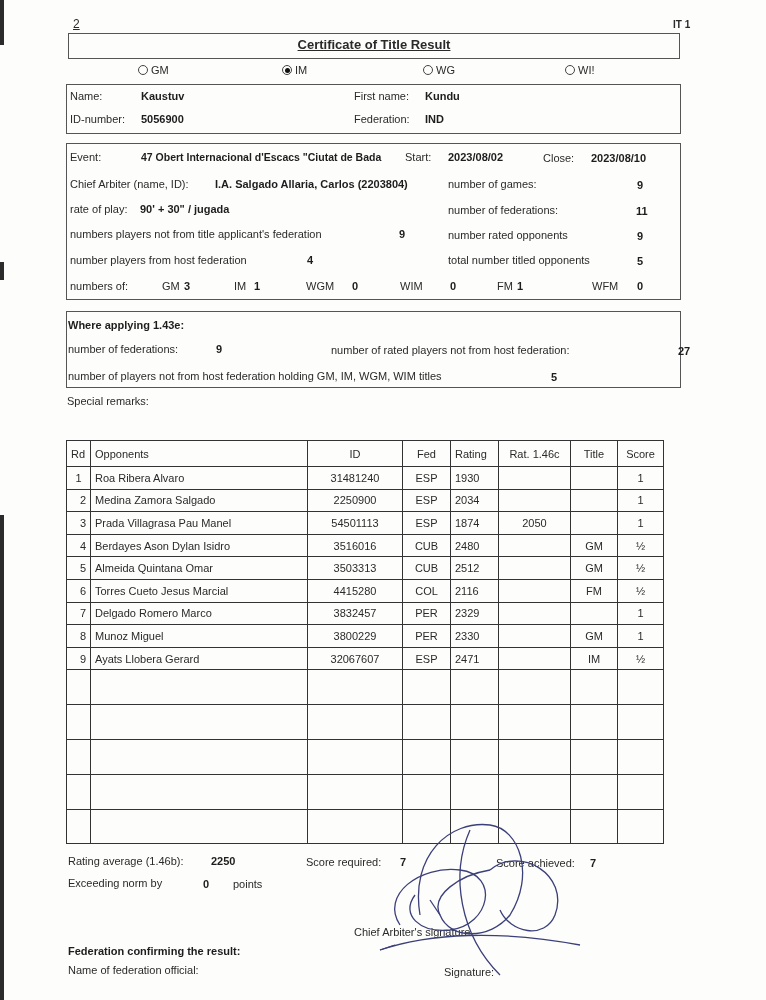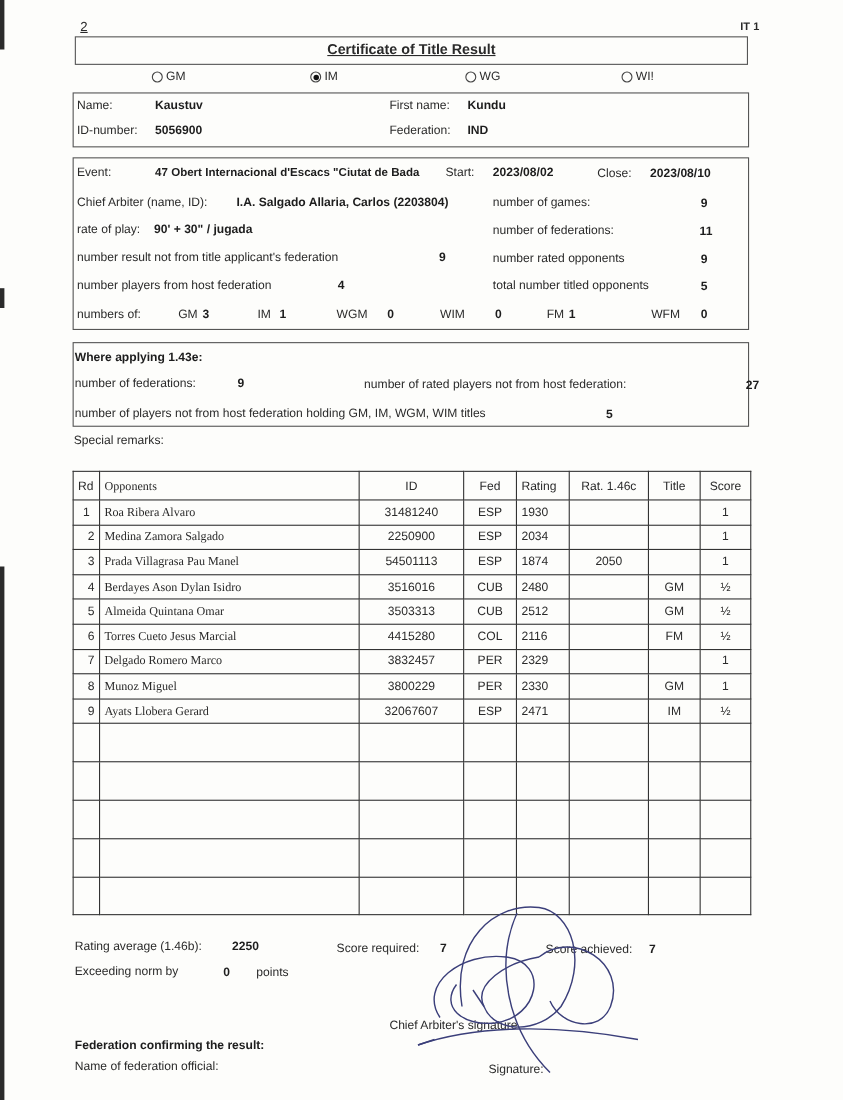--- a/index.html
+++ b/index.html
@@ -9,26 +9,26 @@
   .abs { position: absolute; white-space: nowrap; }
   .b { font-weight: bold; color: #1d1d1d; }
   .box { position: absolute; border: 1.5px solid #555; }
   .page-num { left: 73px; top: 17px; font-size: 12px; text-decoration: underline; }
   .form-code { left: 673px; top: 19px; font-size: 10px; font-weight: bold; }
   .title-box { left: 68px; top: 33px; width: 612px; height: 26px; }
   .title-text { left: 0; right: 0; top: 3px; text-align: center; font-weight: bold; font-size: 13px; position: absolute; text-decoration: underline; }
   .radio { display: inline-flex; align-items: center; gap: 3px; font-size: 11px; }
   .radio .dot { width: 10px; height: 10px; border: 1.2px solid #444; border-radius: 50%; display: inline-block; position: relative; }
   .radio .dot.on::after { content: ""; position: absolute; left: 1.5px; top: 1.5px; width: 5px; height: 5px; background: #111; border-radius: 50%; }
-  table.opp { position: absolute; left: 66px; top: 428px; border-collapse: collapse; font-size: 11px; padding-left: 17px; }
+  table.opp { position: absolute; left: 66px; top: 440px; border-collapse: collapse; font-size: 11px; padding-left: 17px; }
   table.opp td, table.opp th { border: 1.2px solid #333; height: 22.6px; padding: 0 4px; font-weight: normal; }
   table.opp th { height: 26px; }
   table.opp tr.empty td { height: 34.8px; }
   .c-rd { width: 24px; text-align: right; }
-  .c-op { width: 236px; text-align: left; font-family: Liberation Serif, serif; }
+  .c-op { width: 217px; text-align: left; }
   .c-id { width: 95px; text-align: center; }
   .c-fed { width: 48px; text-align: center; }
   .c-rat { width: 48px; text-align: left; }
   .c-r46 { width: 72px; text-align: center; }
   .c-tit { width: 47px; text-align: center; }
   .c-sc { width: 46px; text-align: center; }
   th.c-op { text-align: left; }
   svg.sig { position: absolute; left: 340px; top: 815px; }
 </style>
 </head>
@@ -82,21 +82,21 @@
 <div class="abs" style="left:70px;top:178px">Chief Arbiter (name, ID):</div>
 <div class="abs b" style="left:215px;top:178px">I.A. Salgado Allaria, Carlos (2203804)</div>
 <div class="abs" style="left:448px;top:178px">number of games:</div>
 <div class="abs b" style="left:637px;top:179px">9</div>
 
 <div class="abs" style="left:70px;top:203px">rate of play:</div>
 <div class="abs b" style="left:140px;top:203px">90' + 30" / jugada</div>
 <div class="abs" style="left:448px;top:204px">number of federations:</div>
 <div class="abs b" style="left:636px;top:205px">11</div>
 
-<div class="abs" style="left:70px;top:228px">number result not from title applicant's federation</div>
+<div class="abs" style="left:70px;top:228px">numbers players not from title applicant's federation</div>
 <div class="abs b" style="left:399px;top:228px">9</div>
 <div class="abs" style="left:448px;top:229px">number rated opponents</div>
 <div class="abs b" style="left:637px;top:230px">9</div>
 
 <div class="abs" style="left:70px;top:254px">number players from host federation</div>
 <div class="abs b" style="left:307px;top:254px">4</div>
 <div class="abs" style="left:448px;top:254px">total number titled opponents</div>
 <div class="abs b" style="left:637px;top:255px">5</div>
 
 <div class="abs" style="left:70px;top:280px">numbers of:</div>

